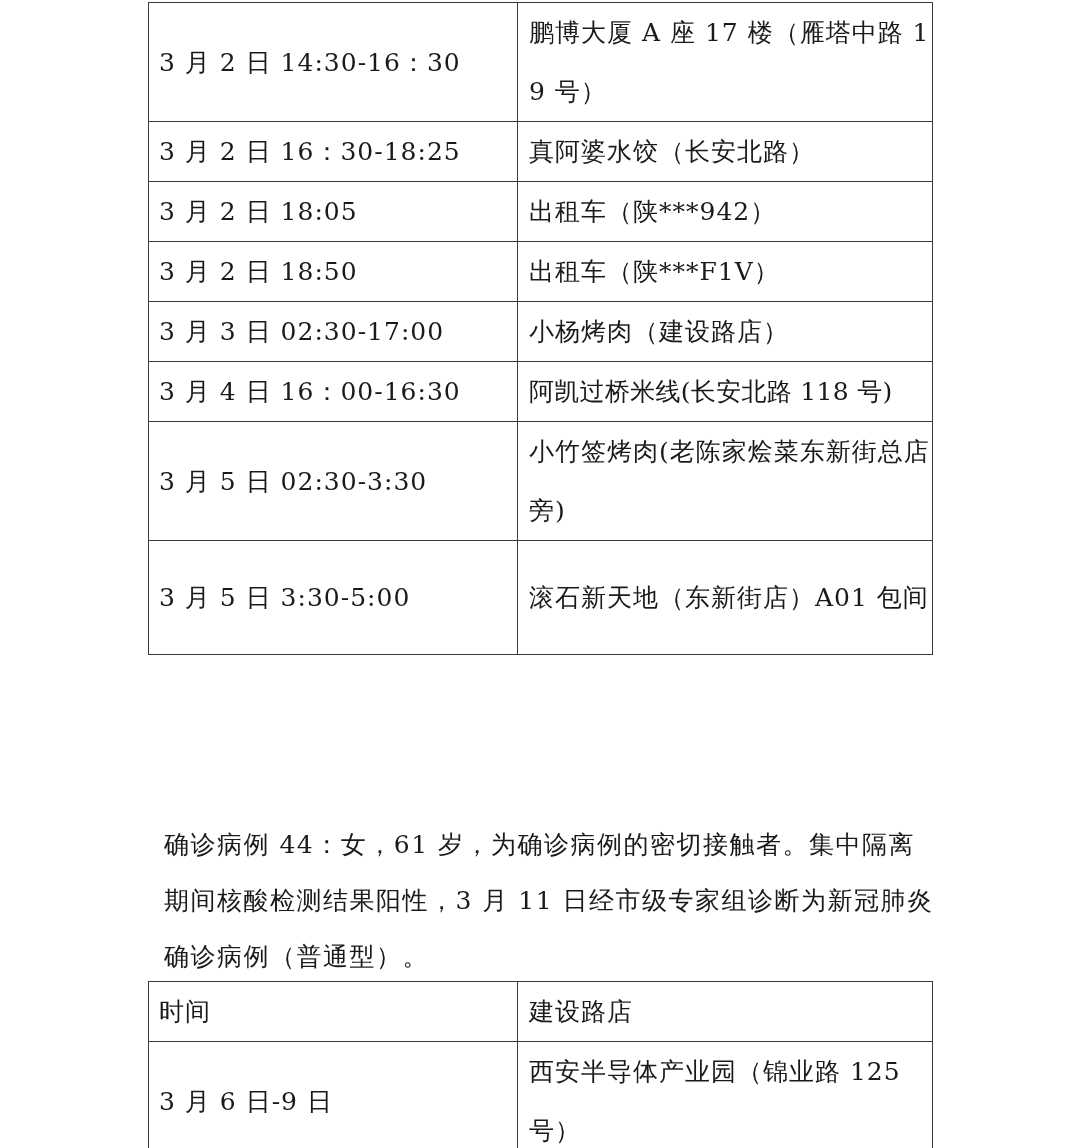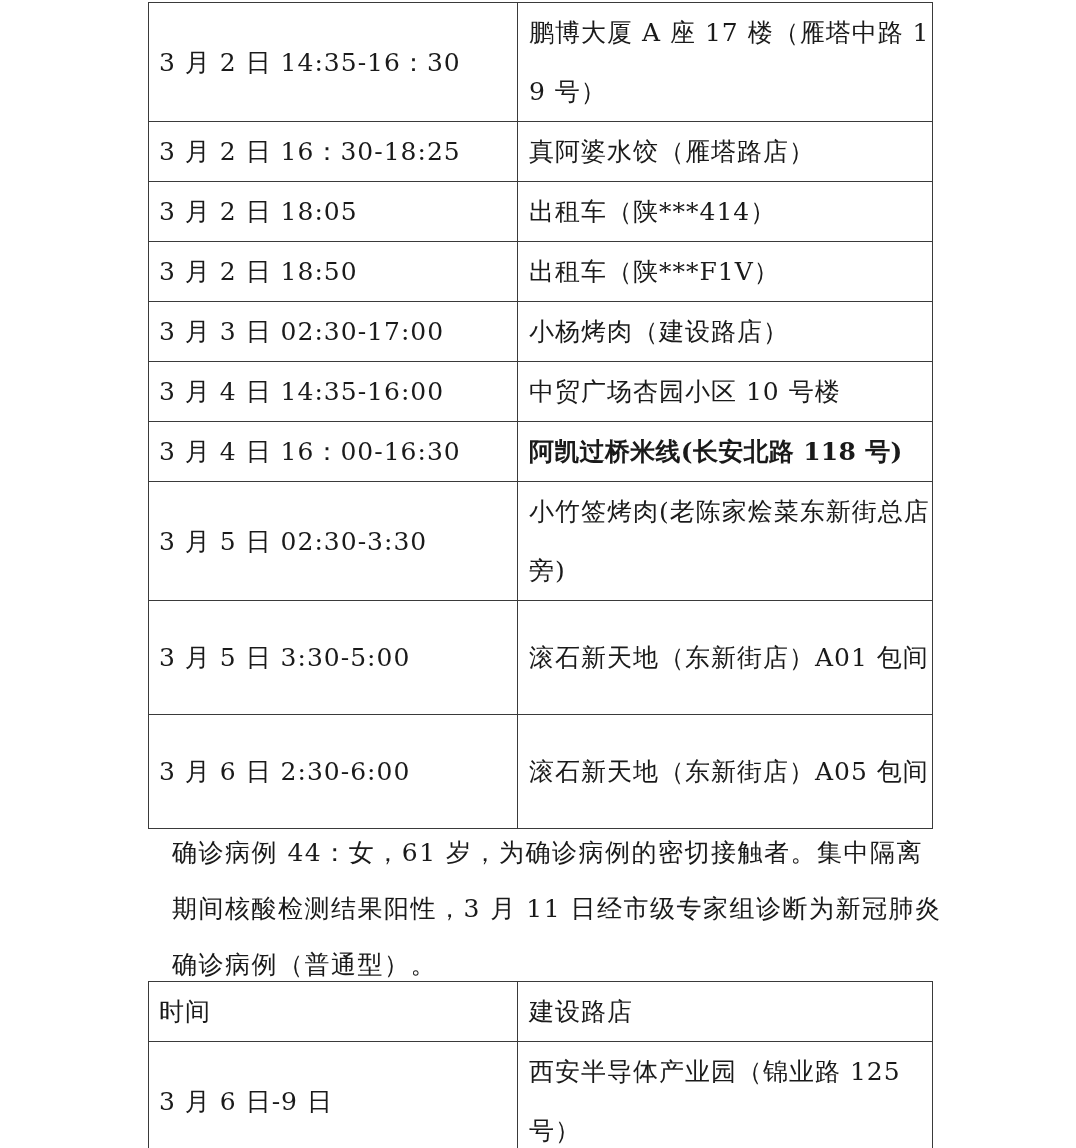--- a/index.html
+++ b/index.html
@@ -21,67 +21,59 @@
   .tbl td.time { width: 348px; }
   .tbl td.place { padding-left: 11px; padding-right: 2px; }
   .tbl tr.r1 td { height: 57px; }
   .tbl tr.r2 td { height: 113px; }
   .tbl td.hdr { }
   #t1 { top: 2px; }
   #t2 { top: 981px; }
   .para {
     position: absolute; left: 160px; top: 813px; width: 770px;
     font-size: 25px; line-height: 56px; letter-spacing: 1.5px;
-    margin: 12px;
+    margin: 4px;
   }
 </style>
 </head>
 <body>
 
 <table class="tbl" id="t1">
   <tbody>
       <tr class="r2">
-    <td class="time">3 月 2 日 14:35-16：30</td>
+    <td class="time">3 月 2 日 14:30-16：30</td>
     <td class="place">鹏博大厦 A 座 17 楼（雁塔中路 19 号）</td>
   </tr>
   <tr class="r1">
     <td class="time">3 月 2 日 16：30-18:25</td>
-    <td class="place">真阿婆水饺（雁塔路店）</td>
+    <td class="place">真阿婆水饺（长安北路）</td>
   </tr>
   <tr class="r1">
     <td class="time">3 月 2 日 18:05</td>
-    <td class="place">出租车（陕***414）</td>
+    <td class="place">出租车（陕***942）</td>
   </tr>
   <tr class="r1">
     <td class="time">3 月 2 日 18:50</td>
     <td class="place">出租车（陕***F1V）</td>
   </tr>
   <tr class="r1">
     <td class="time">3 月 3 日 02:30-17:00</td>
     <td class="place">小杨烤肉（建设路店）</td>
   </tr>
   <tr class="r1">
-    <td class="time">3 月 4 日 14:35-16:00</td>
-    <td class="place">中贸广场杏园小区 10 号楼</td>
-  </tr>
-  <tr class="r1">
     <td class="time">3 月 4 日 16：00-16:30</td>
-    <td class="place" style="white-space:nowrap;letter-spacing:0.3px;font-weight:bold;">阿凯过桥米线(长安北路 118 号)</td>
+    <td class="place" style="white-space:nowrap;letter-spacing:0.3px;">阿凯过桥米线(长安北路 118 号)</td>
   </tr>
   <tr class="r2">
     <td class="time">3 月 5 日 02:30-3:30</td>
     <td class="place">小竹签烤肉(老陈家烩菜东新街总店旁)</td>
   </tr>
   <tr class="r2">
     <td class="time">3 月 5 日 3:30-5:00</td>
     <td class="place">滚石新天地（东新街店）A01 包间</td>
-  </tr>
-  <tr class="r2">
-    <td class="time">3 月 6 日 2:30-6:00</td>
-    <td class="place">滚石新天地（东新街店）A05 包间</td>
   </tr>
 </tbody>
   </table>
 
 <p class="para">确诊病例 44：女，61 岁，为确诊病例的密切接触者。集中隔离期间核酸检测结果阳性，3 月 11 日经市级专家组诊断为新冠肺炎确诊病例（普通型）。</p>
 
 <table class="tbl" id="t2">
   <tbody>
       <tr class="r1">
     <td class="time hdr">时间</td>

